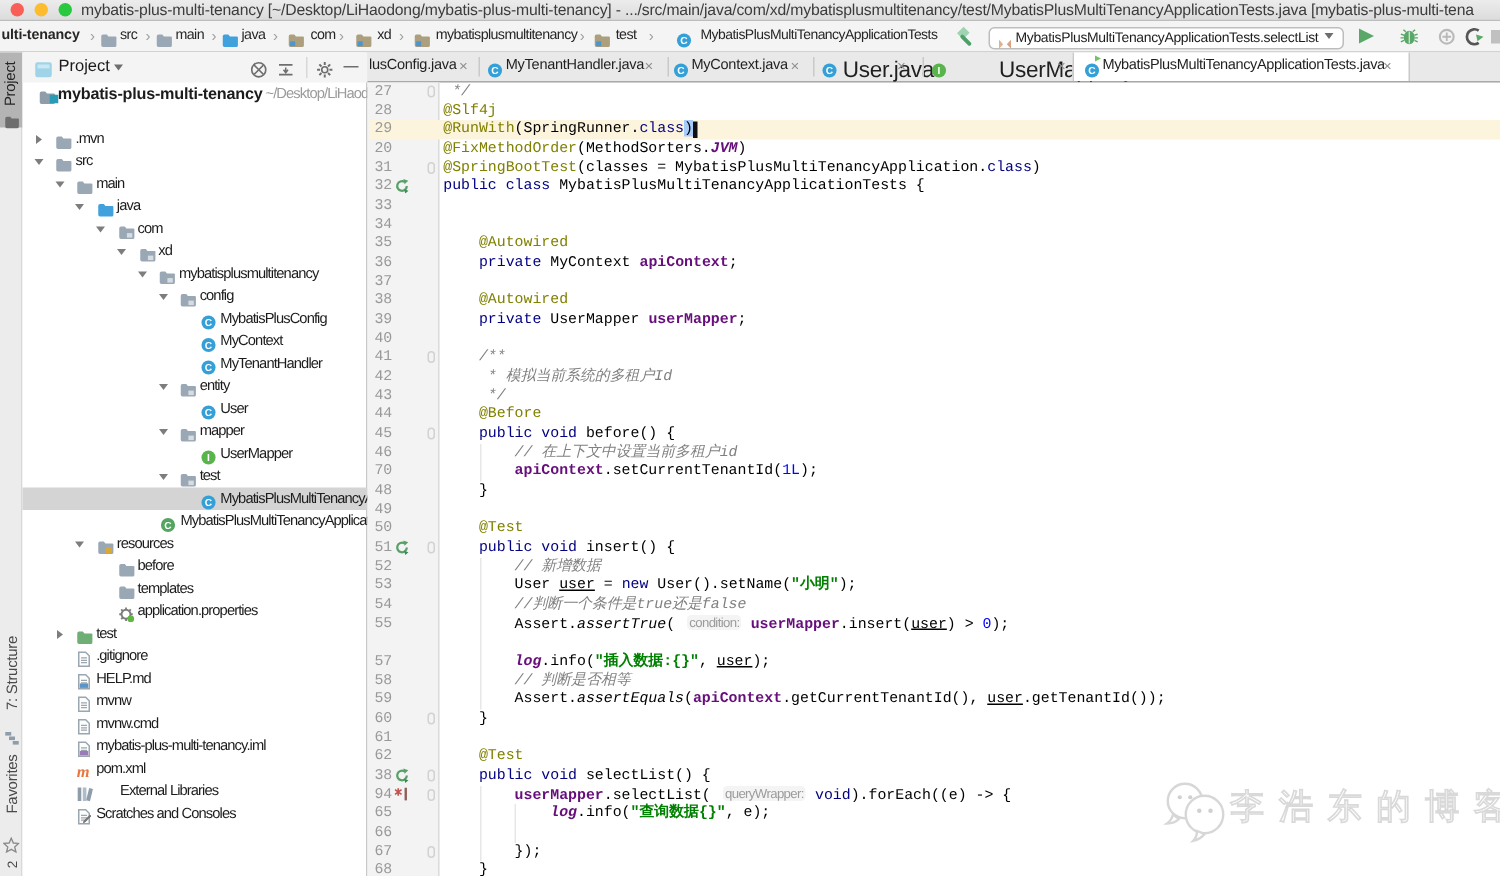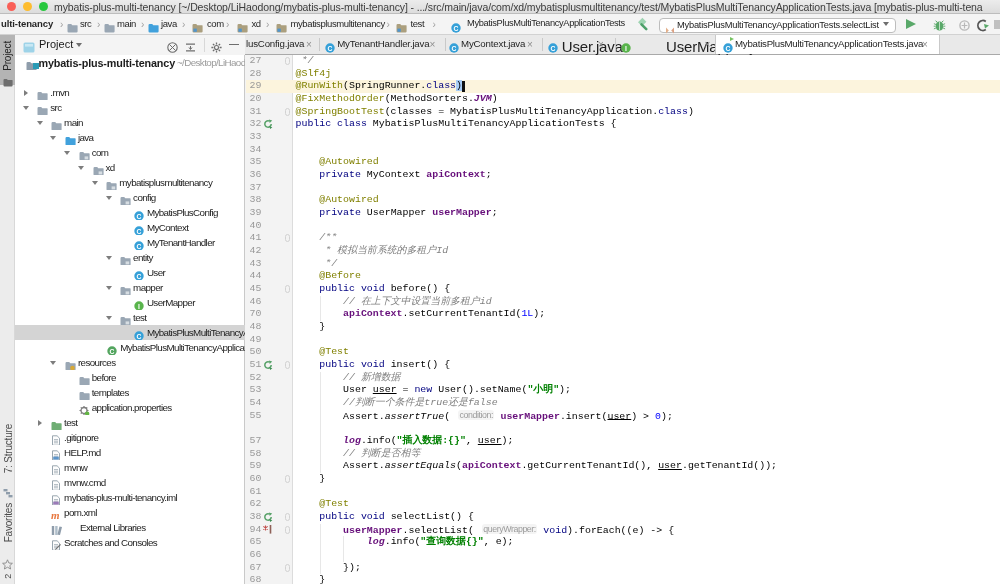--- a/index.html
+++ b/index.html
@@ -508,13 +508,28 @@
 <div class="cl-l" style="top:481.46px"><span class="num">65</span><span class="code">            <span class="sf">log</span>.info(<span class="s">"查询数据{}"</span>, e);</span></div>
 <div class="cl-l" style="top:494.13px"><span class="num">66</span></div>
 <div class="cl-l" style="top:506.8px"><span class="num">67</span><span class="fold"></span><span class="code">        });</span></div>
 <div class="cl-l" style="top:519.47px"><span class="num">68</span><span class="code">    }</span></div>
 <div class="abs" style="left:74.7px;top:240.73px;width:1px;height:25.34px;background:#e7e7e7"></div>
 <div class="abs" style="left:74.7px;top:316.75px;width:1px;height:101.36px;background:#e7e7e7"></div>
 <div class="abs" style="left:74.7px;top:468.79px;width:1px;height:50.68px;background:#e7e7e7"></div>
 <div class="abs" style="left:98.4px;top:481.46px;width:1px;height:25.34px;background:#e7e7e7"></div>
 </div>
 
+<div class="abs" style="left:770px;top:512px"><svg width="230" height="60" viewBox="0 0 230 60">
+<g fill="#ffffff" stroke="#d7d7d7" stroke-width="1.6">
+<circle cx="20" cy="22" r="11.5"></circle>
+          <path d="M12 31 q-1 4 -4 6 q5 0 8 -3 z"></path>
+<circle cx="33" cy="31" r="12.5"></circle>
+          <path d="M28 42 q0 4 -2.5 6.5 q5 -1 7.5 -4.5 z"></path>
+</g>
+<g fill="#d0d0d0">
+<circle cx="16.5" cy="19.5" r="1.4"></circle>
+          <circle cx="23.5" cy="19.5" r="1.4"></circle>
+<circle cx="29.5" cy="28.5" r="1.5"></circle>
+          <circle cx="37" cy="28.5" r="1.5"></circle>
+</g>
+<text x="50" y="33" font-size="23" letter-spacing="9.5" fill="#ffffff" stroke="#d9d9d9" stroke-width="1.1" font-family="Liberation Sans">李浩东的博客</text>
+</svg></div>
 
 </div>
 </body></html>

